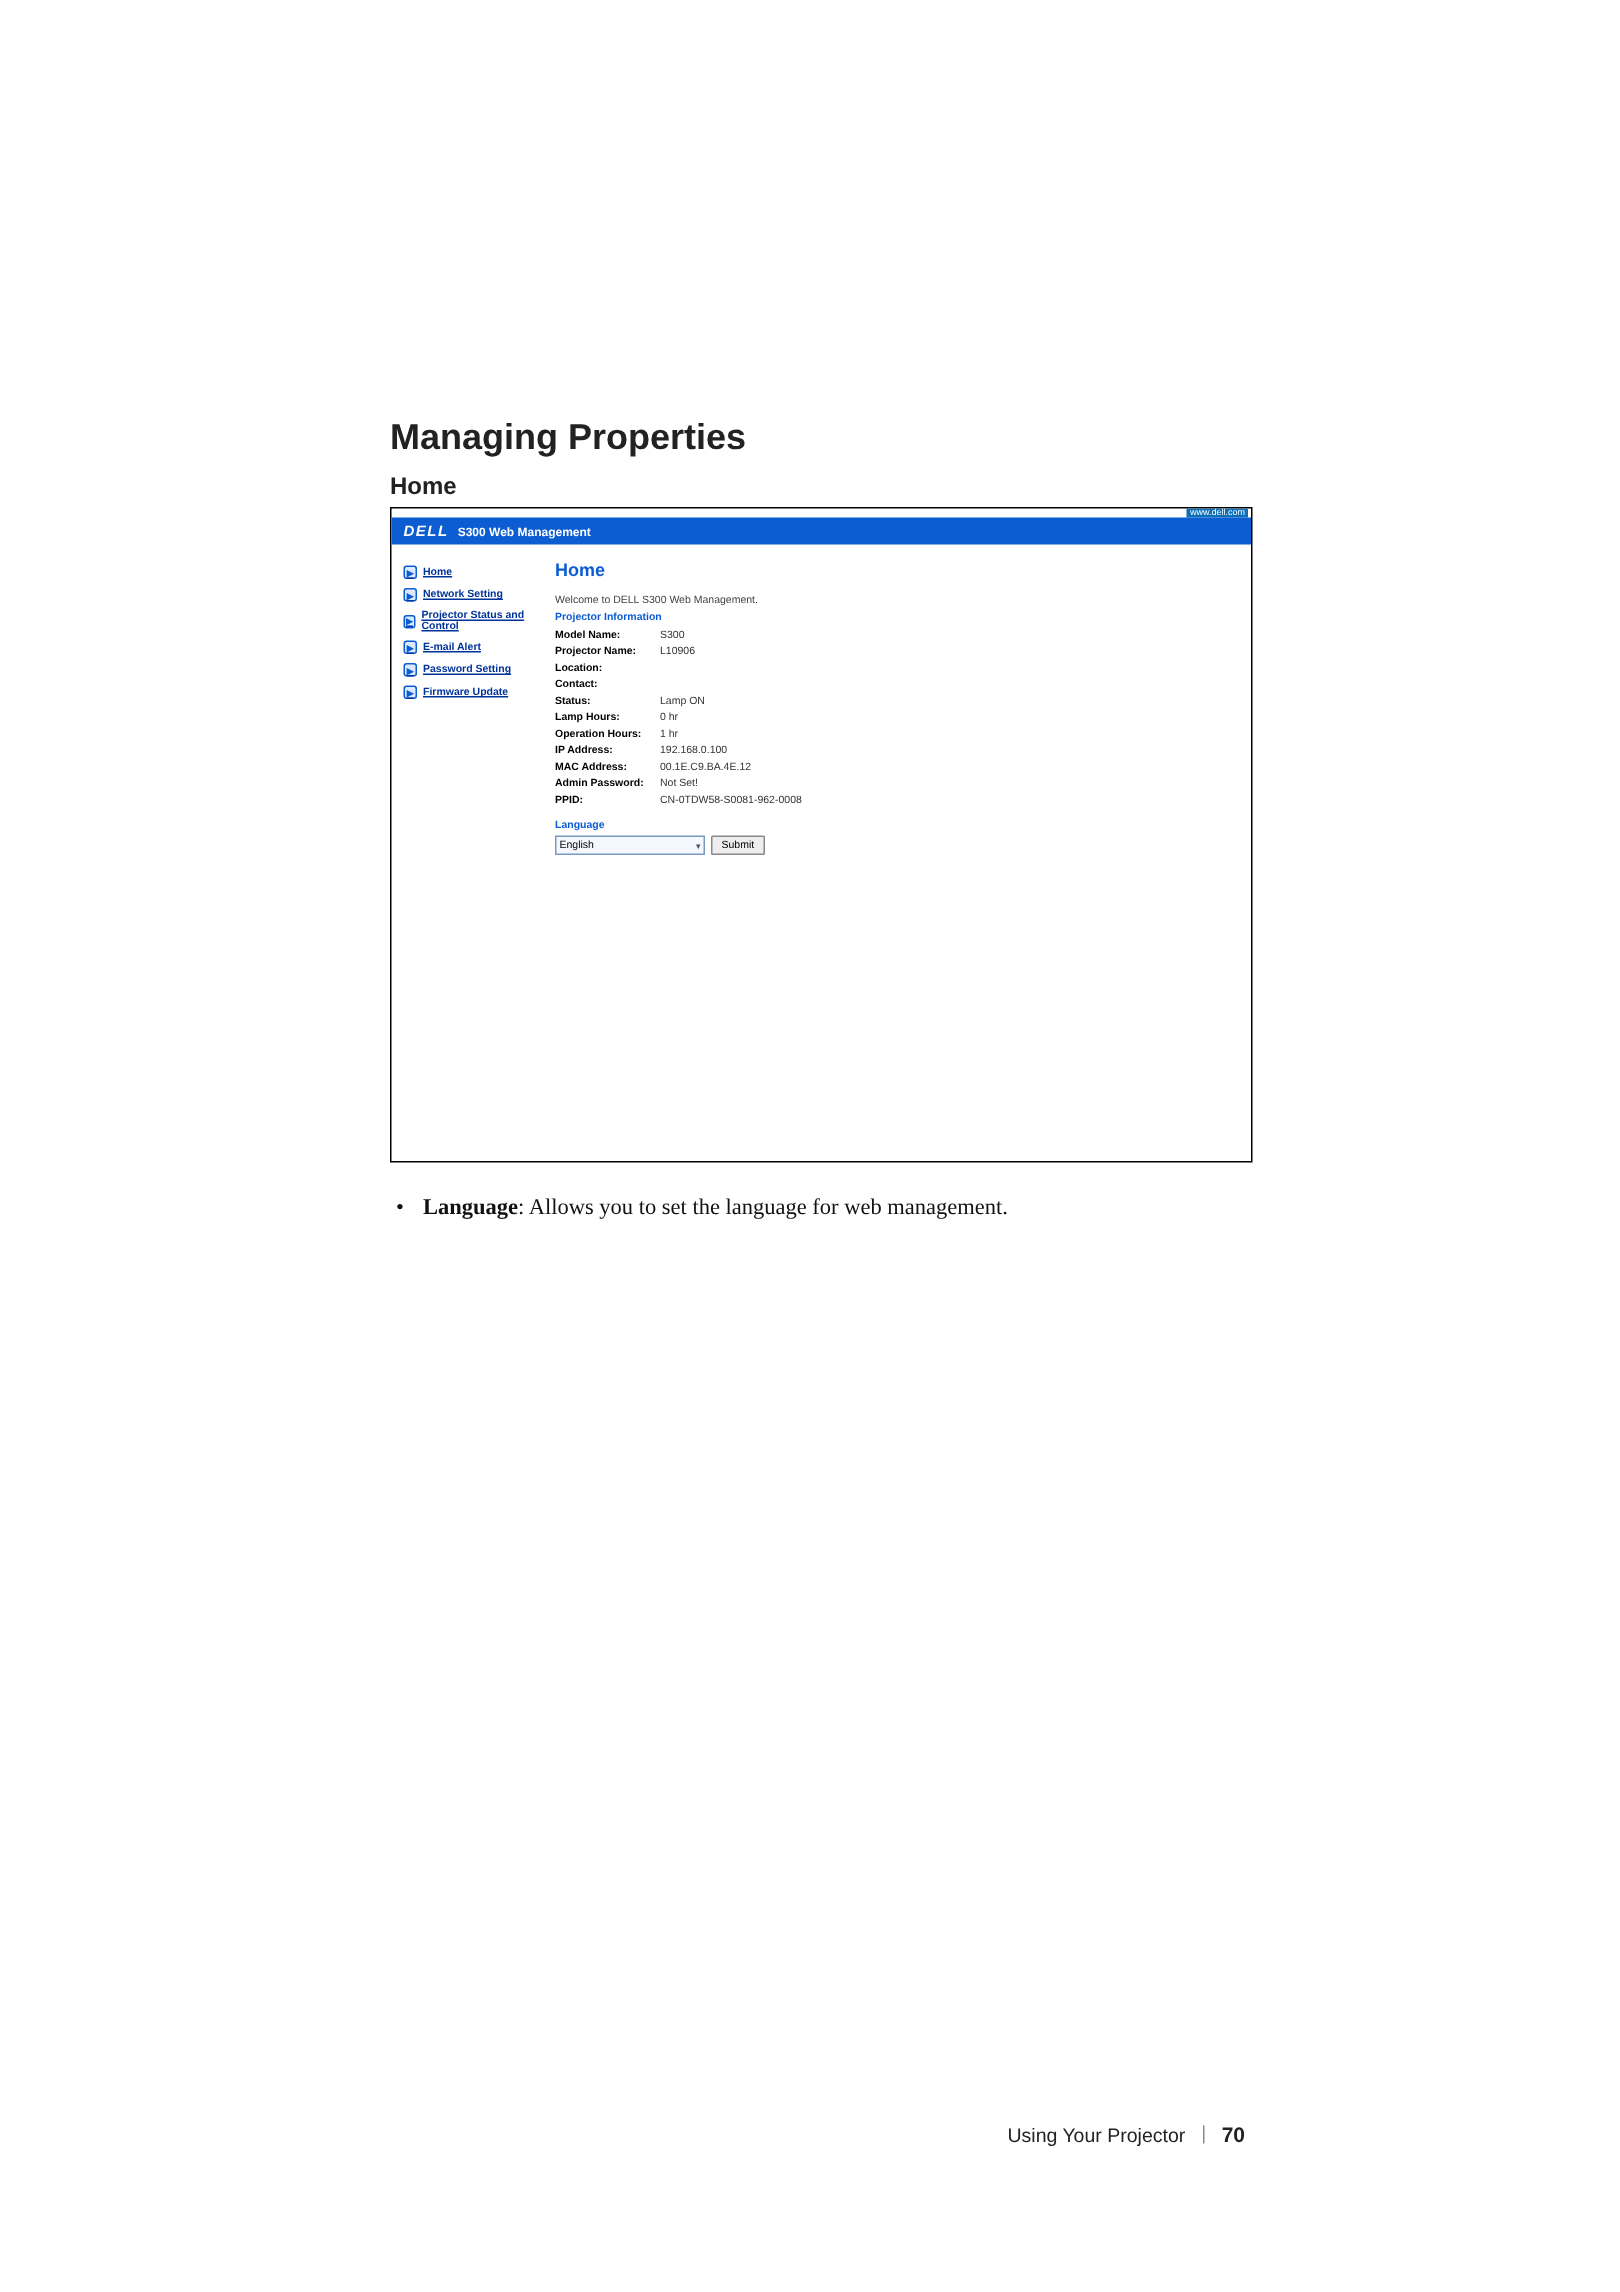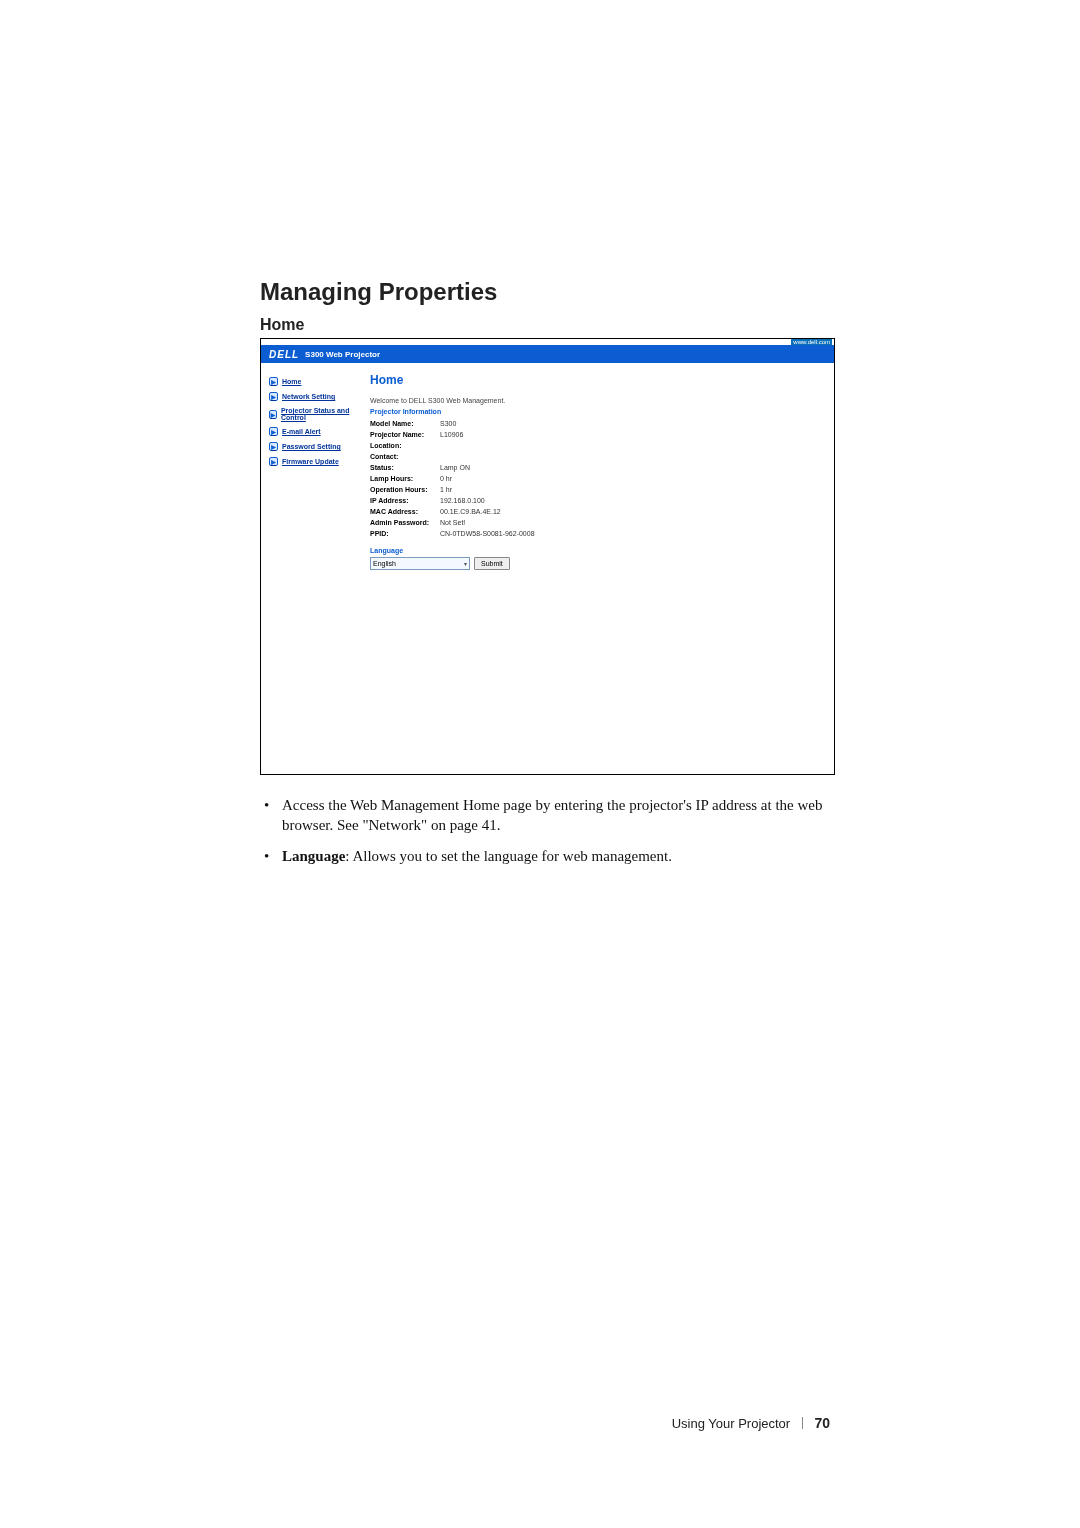--- a/index.html
+++ b/index.html
@@ -218,21 +218,21 @@
 <body>
 
 <div class="page-content">
   <div class="section-title">Managing Properties</div>
   <div class="sub-title">Home</div>
 
   <div class="screenshot-frame">
     <div class="top-url">www.dell.com</div>
     <div class="blue-bar">
       <span class="dell-logo">DELL</span>
-      <span>S300 Web Projector</span>
+      <span>S300 Web Management</span>
     </div>
     <div class="wm-body">
       <div class="wm-sidebar">
         <div class="nav-item">
           <span class="nav-icon">▶</span>
           <span>Home</span>
         </div>
         <div class="nav-item">
           <span class="nav-icon">▶</span>
           <span>Network Setting</span>
@@ -314,23 +314,20 @@
           </div>
           <div class="submit-btn">Submit</div>
         </div>
       </div>
     </div>
   </div>
 
   <div class="bullets">
     <ul>
       <li>
-        <span>Access the Web Management Home page by entering the projector's IP address at the web browser. See "Network" on page 41.</span>
-      </li>
-      <li>
         <span class="bold">Language</span><span>: Allows you to set the language for web management.</span>
       </li>
     </ul>
   </div>
 </div>
 
 <div class="footer">
   <span>Using Your Projector</span>
   <span class="sep"></span>
   <span class="pn">70</span>

